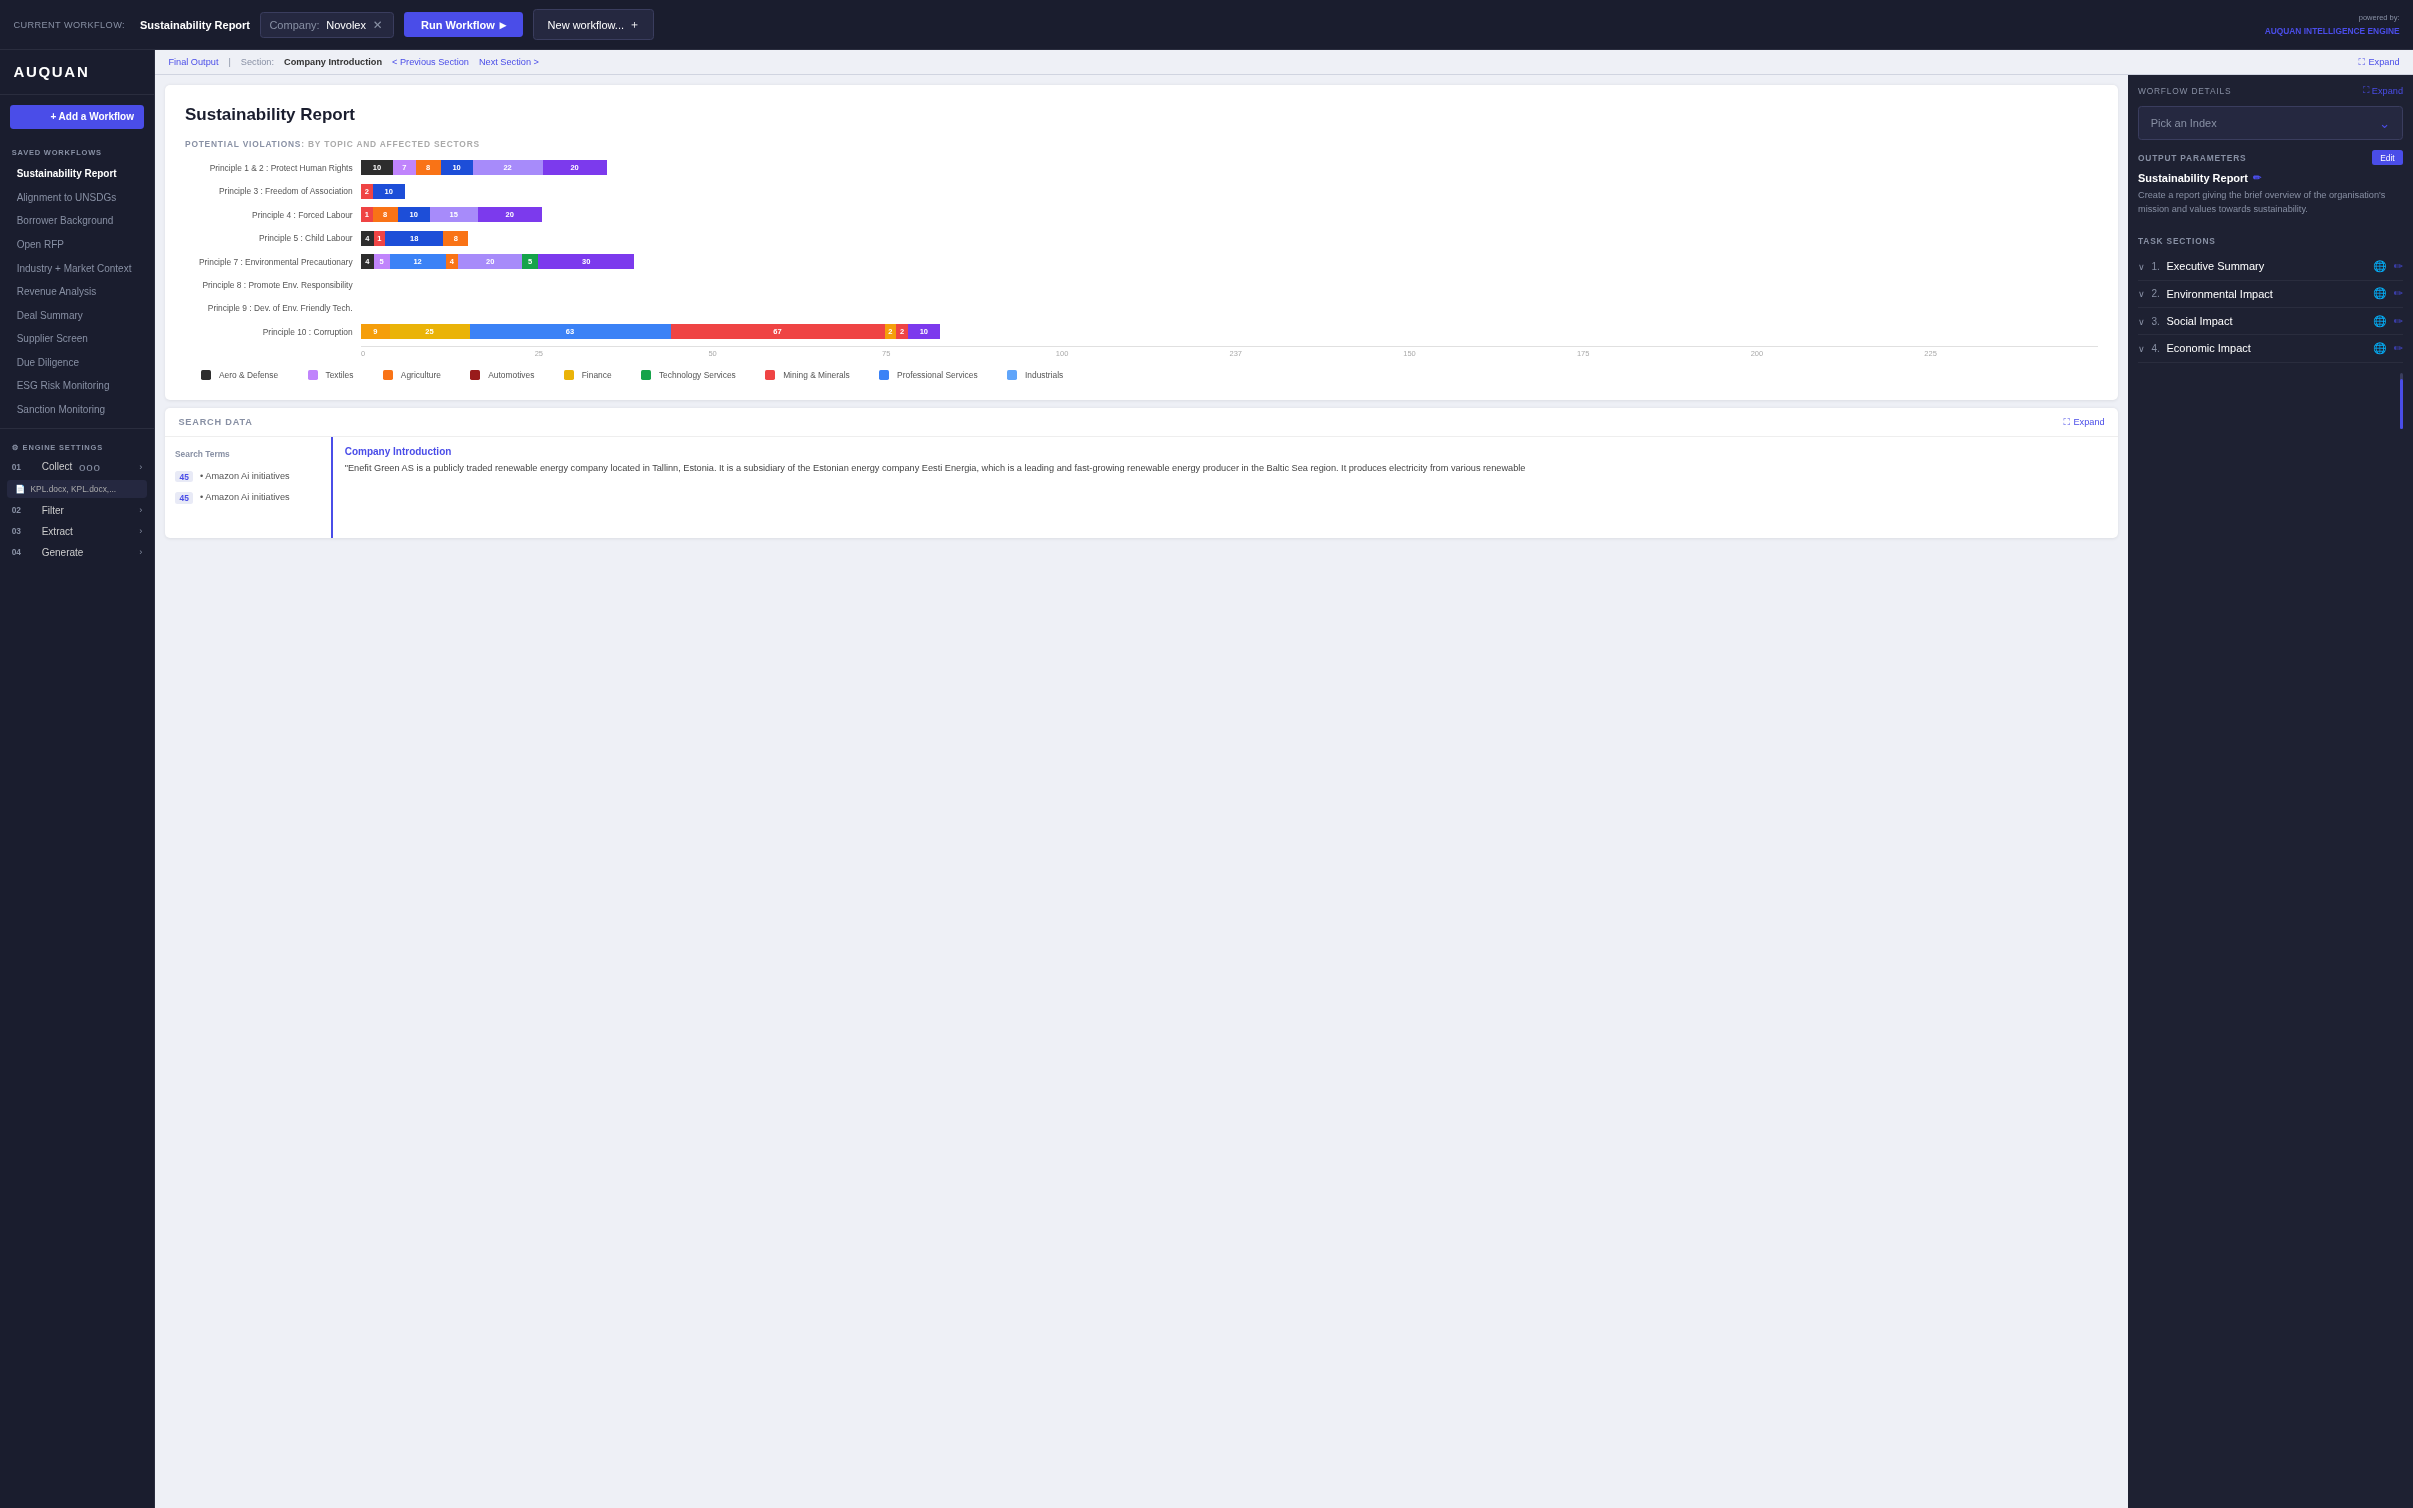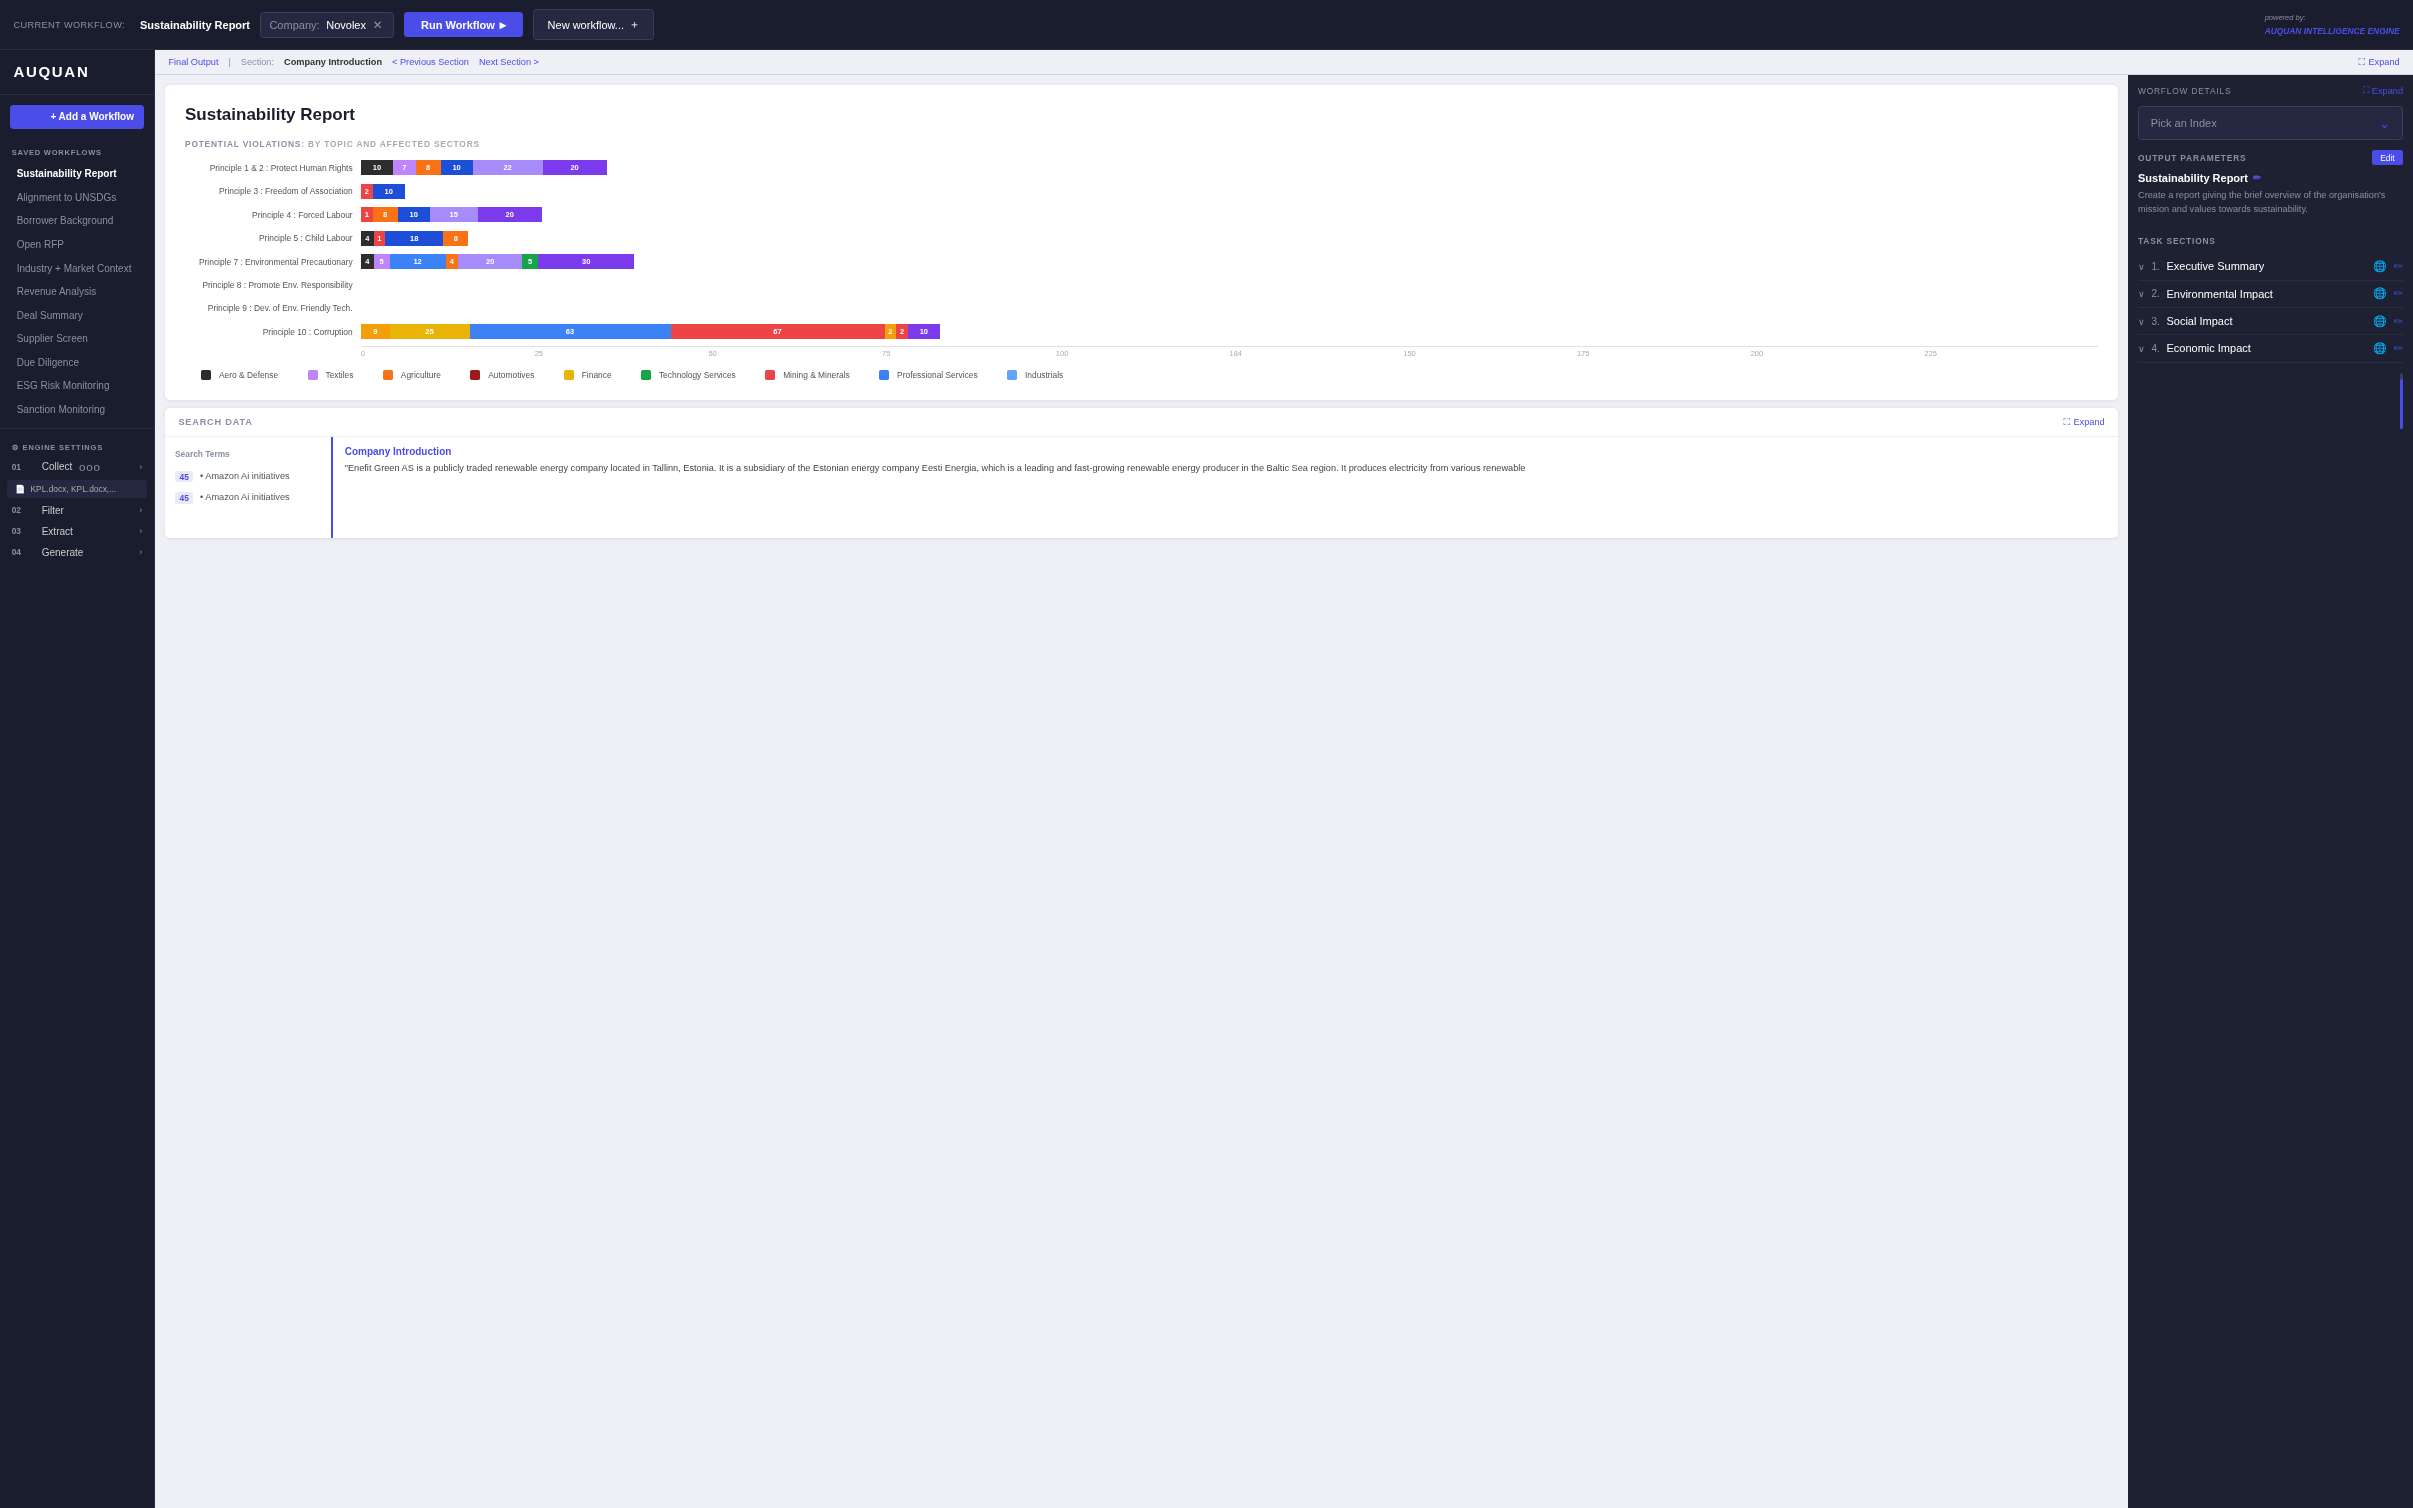--- a/index.html
+++ b/index.html
@@ -9,21 +9,21 @@
     .top-header { background: #1a1d2e; padding: 8.4px 13.4px; display: flex; align-items: center; gap: 10px; border-bottom: 0.8px solid #2a2d3e; min-height: 50px; }
     .current-workflow-label { color: #8890a4; font-size: 9.2px; font-weight: 500; letter-spacing: 0.4px; white-space: nowrap; }
     .current-workflow-name { color: #fff; font-size: 11px; font-weight: 600; margin-left: 5px; }
     .company-tag { background: #252840; border: 0.8px solid #3a3d5e; border-radius: 3.4px; padding: 5px 8.4px; display: flex; align-items: center; gap: 6.7px; font-size: 11px; color: #fff; min-width: 134px; }
     .company-tag-label { color: #8890a4; }
     .company-tag-value { color: #fff; font-weight: 500; }
     .close-x { color: #8890a4; cursor: pointer; font-size: 11.7px; }
     .run-workflow-btn { background: #4a4de8; border: none; border-radius: 3.4px; padding: 6.7px 17px; color: #fff; font-size: 11px; font-weight: 600; cursor: pointer; display: flex; align-items: center; gap: 5px; }
     .run-workflow-btn .play-icon { font-size: 8.4px; }
     .new-workflow-btn { background: #252840; border: 0.8px solid #3a3d5e; border-radius: 3.4px; padding: 6.7px 13.4px; color: #fff; font-size: 11px; cursor: pointer; display: flex; align-items: center; gap: 5px; }
-    .powered-by { margin-left: auto; text-align: left; font-style: italic; }
+    .powered-by { margin-left: auto; text-align: right; }
     .powered-by-label { color: #8890a4; font-size: 7.5px; display: block; }
     .powered-by-brand { font-size: 8.4px; color: #fff; }
     .powered-by-brand span { color: #4a4de8; font-weight: 700; }
 
     
     .main-layout { display: flex; flex: 1; overflow: hidden; }
 
     
     .sidebar { width: 155px; background: #1a1d2e; border-right: 0.8px solid #2a2d3e; display: flex; flex-direction: column; overflow-y: auto; flex-shrink: 0; }
     .sidebar-logo { padding: 13.4px; font-size: 15px; font-weight: 800; color: #fff; letter-spacing: 1.7px; border-bottom: 0.8px solid #2a2d3e; }
@@ -304,21 +304,21 @@
                 </div>
               </div>
             </div>
 
           <div class="chart-axis" id="axis-container">
               <div class="axis-tick">0</div>
               <div class="axis-tick">25</div>
               <div class="axis-tick">50</div>
               <div class="axis-tick">75</div>
               <div class="axis-tick">100</div>
-              <div class="axis-tick">184</div>
+              <div class="axis-tick">237</div>
               <div class="axis-tick">150</div>
               <div class="axis-tick">175</div>
               <div class="axis-tick">200</div>
               <div class="axis-tick">225</div>
             </div>
 
           <div class="legend" id="legend-container">
               <div class="legend-item">
                 <div class="legend-dot" style="background-color: rgb(45, 45, 45);"></div>
                 <span>Aero &amp; Defense</span>

